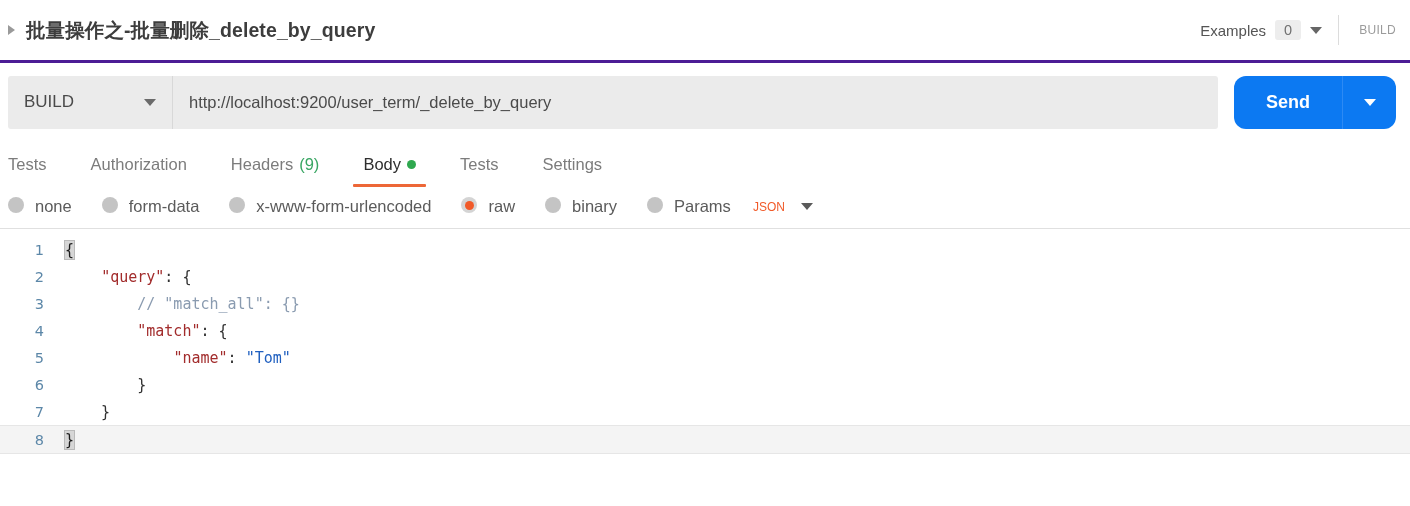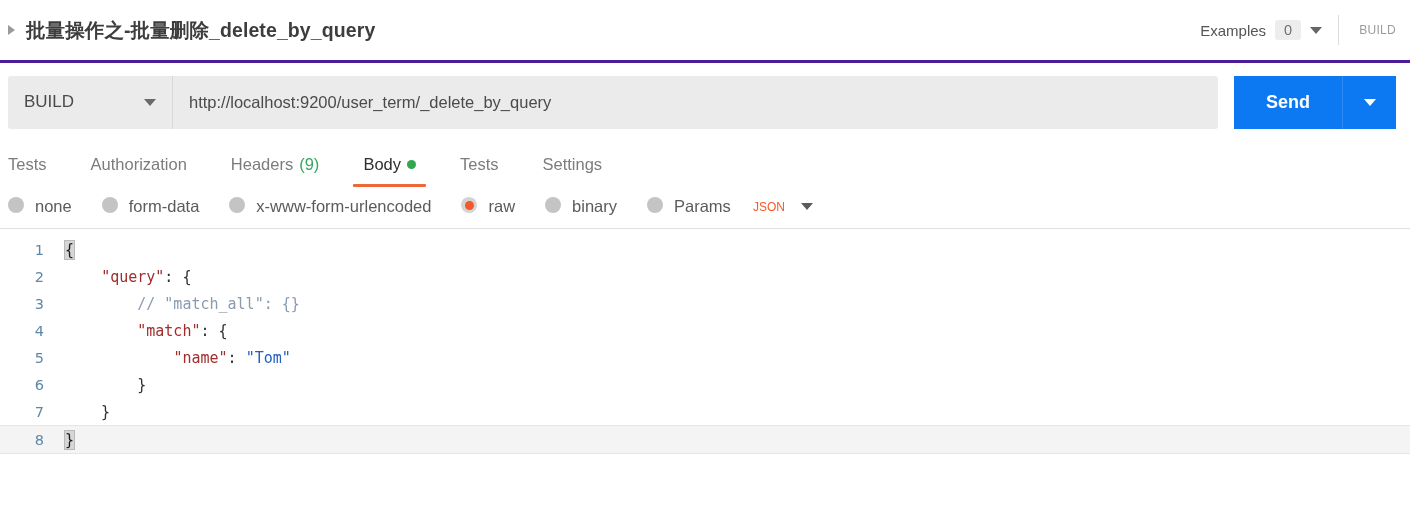--- a/index.html
+++ b/index.html
@@ -122,21 +122,21 @@
   }
   .url-text {
     font-size: 16.5px;
     color: #4b4b4b;
   }
   .send-group {
     display: flex;
     align-items: stretch;
     height: 53px;
     background: #0c79f2;
-    border-radius: 0;
+    border-radius: 12px;
     overflow: hidden;
   }
   .send-btn {
     width: 108px;
     display: flex;
     align-items: center;
     justify-content: center;
     color: #fff;
     font-size: 18px;
     font-weight: bold;

